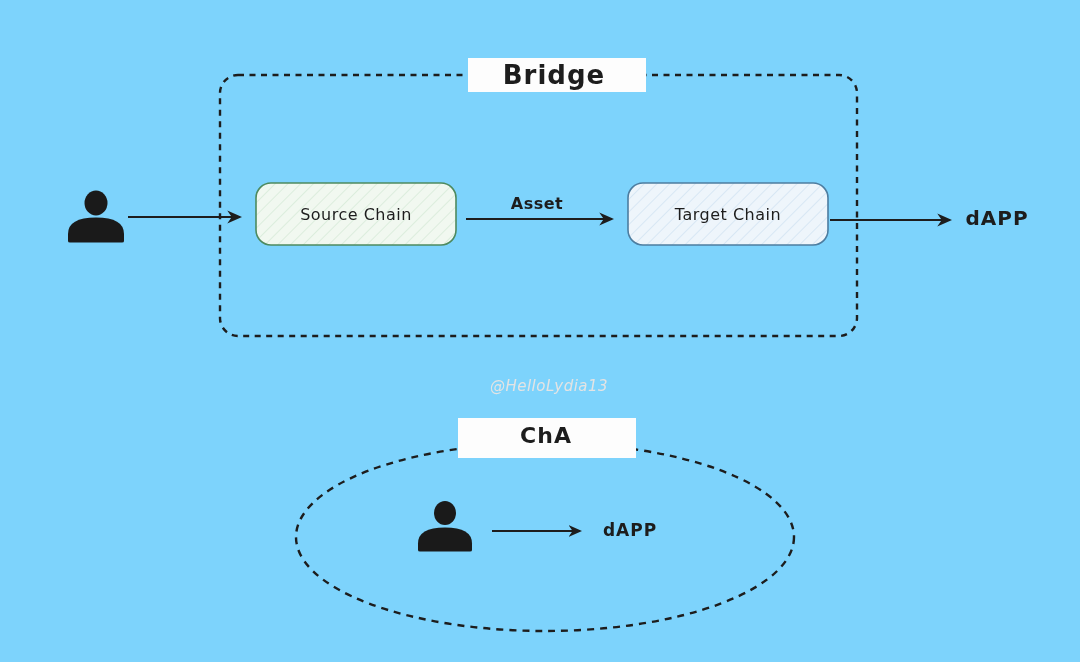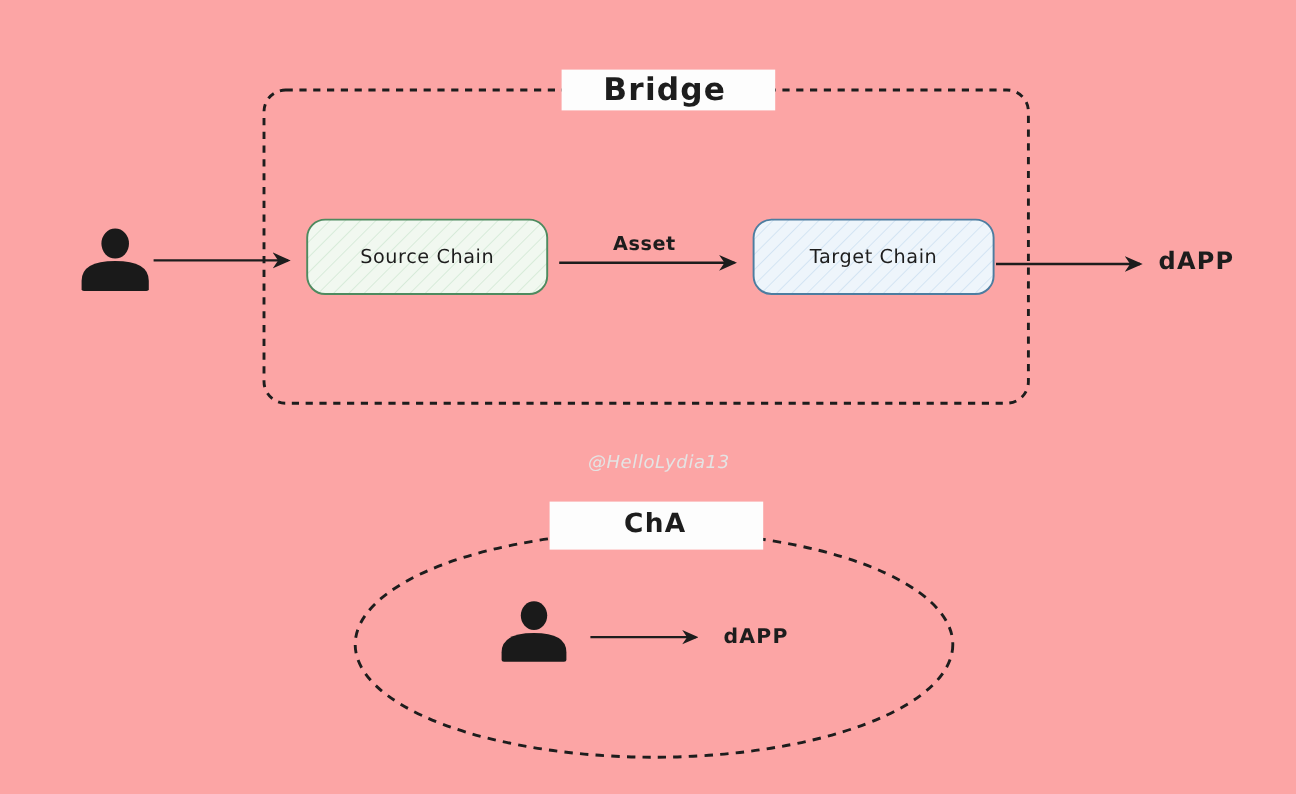--- a/index.html
+++ b/index.html
@@ -4,21 +4,21 @@
 <style>
   html, body {
     margin: 0;
     padding: 0;
     background: #ffffff;
   }
   .canvas {
     position: relative;
     width: 1080px;
     height: 662px;
-    background: #fca5a5;
+    background: #7dd3fc;
     overflow: hidden;
     font-family: "DejaVu Sans", "Liberation Sans", sans-serif;
   }
   svg { display: block; }
   text {
     font-family: "DejaVu Sans", "Liberation Sans", sans-serif;
     fill: #1d1d1d;
   }
   .title-text  { font-size: 26px; font-weight: 600; letter-spacing: 1px; }
   .box-label   { font-size: 16px; font-weight: 500; letter-spacing: 0.5px; }

